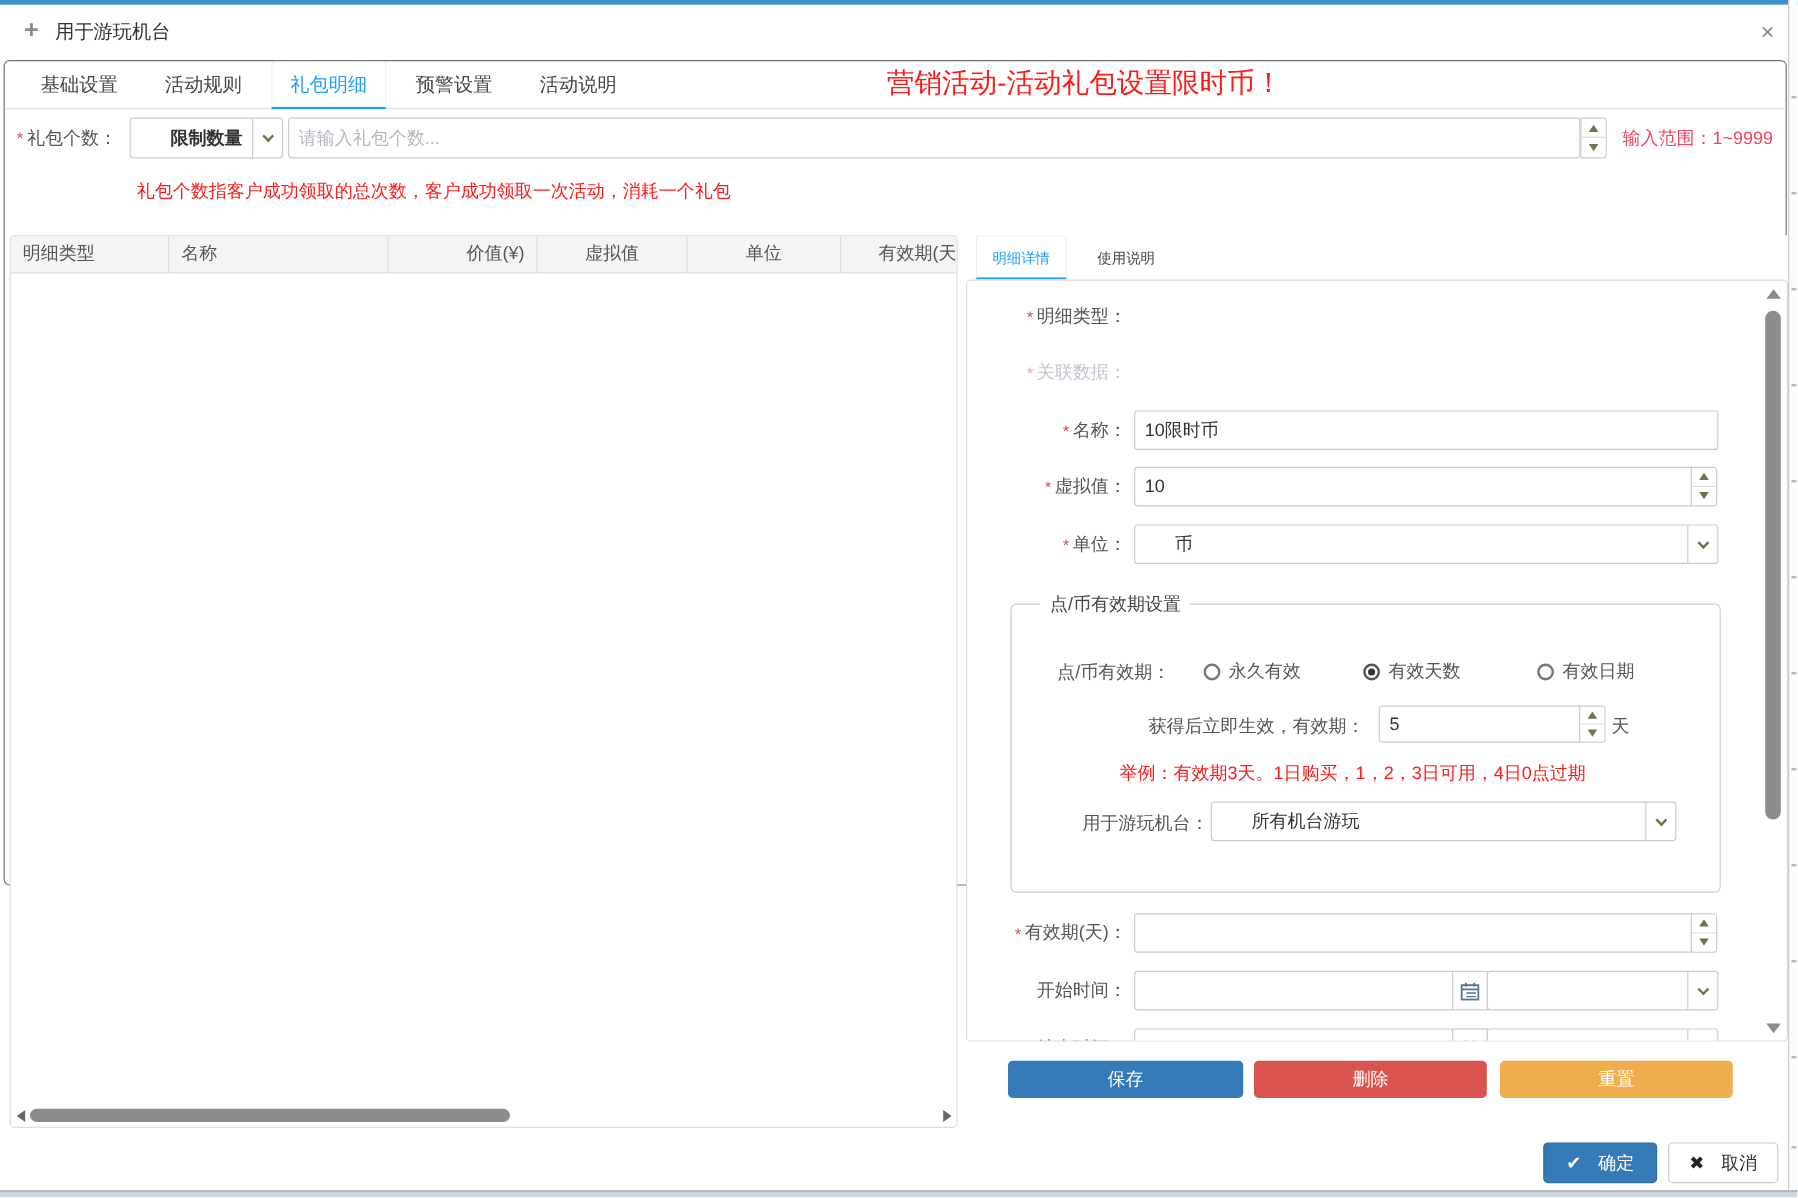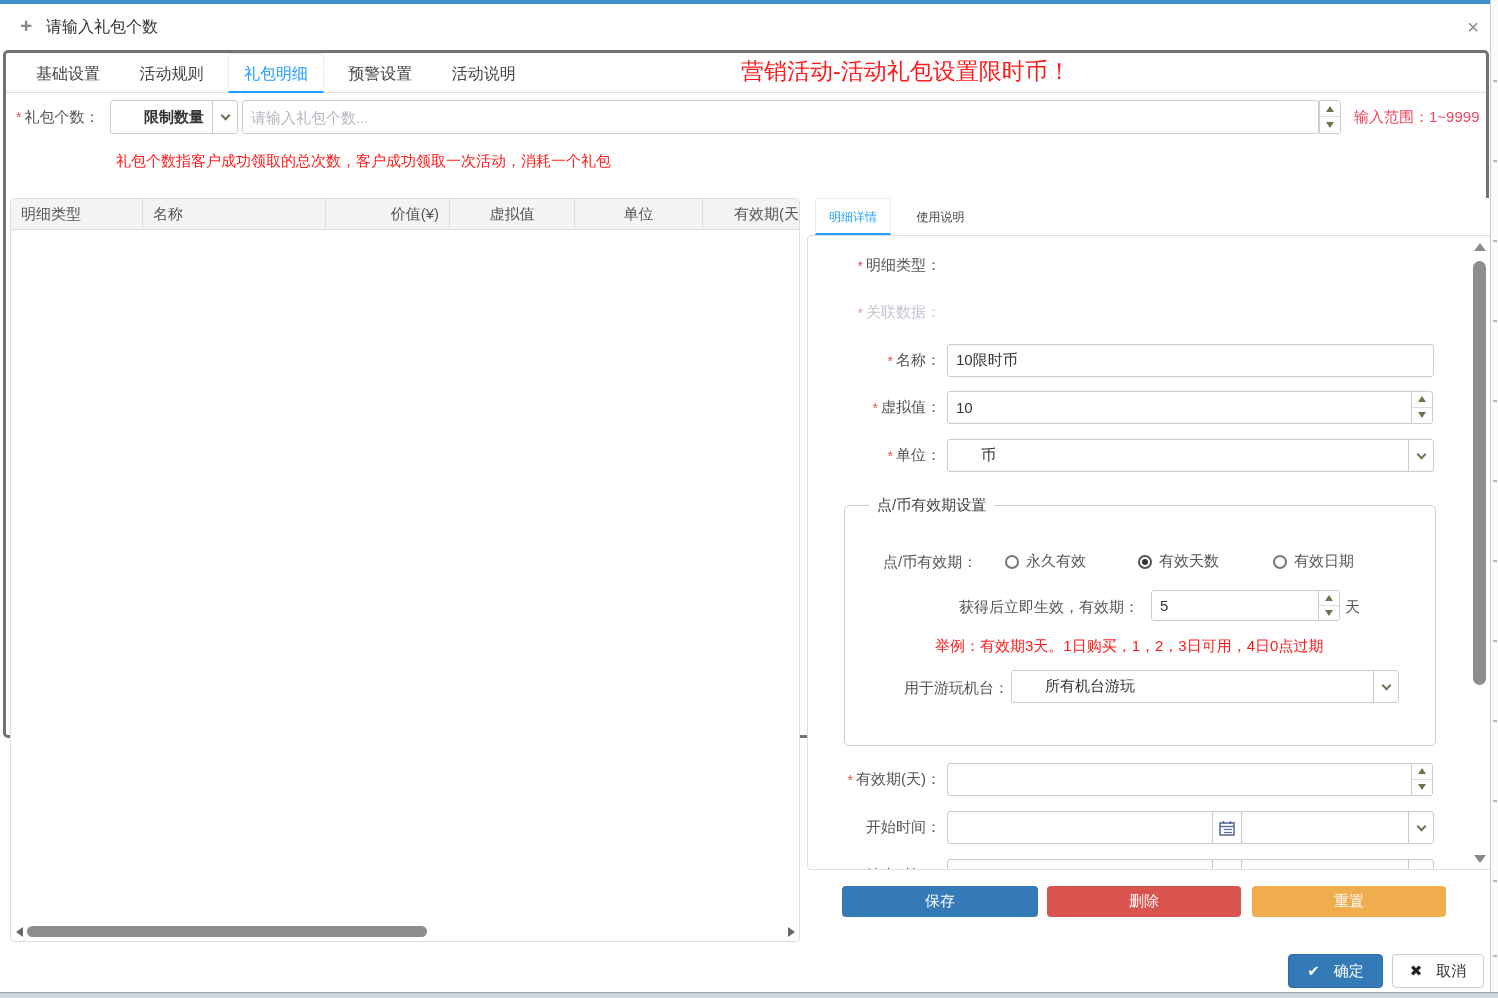--- a/index.html
+++ b/index.html
@@ -10,21 +10,21 @@
   .top-accent { position:absolute; left:0; top:0; width:1498px; height:4px; background:#3e8ec7; }
 
   
   .titlebar { position:absolute; left:0; top:4px; width:1490px; height:46px; background:#fff; }
   .plus-ic { position:absolute; left:20px; top:10px; font-size:21px; font-weight:bold; color:#8a8a8a; }
   .dlg-title { position:absolute; left:46px; top:13px; font-size:16px; color:#333; }
   .close-btn { position:absolute; left:1460px; top:10px; width:26px; height:26px; font-size:20px; color:#888;
                text-align:center; line-height:26px; cursor:pointer; }
 
   
-  .main { position:absolute; left:3px; top:50px; width:1486px; height:688px; border:3px solid #737373;
+  .main { position:absolute; left:3px; top:50px; width:1486px; height:688px; border:1px solid #737373;
           border-radius:5px; background:#fff; }
 
   
   .tabbar { position:absolute; left:0; top:0; width:100%; height:40px; border-bottom:1px solid #ddd; }
   .tab { position:relative; display:inline-block; height:40px; line-height:39px; padding:0 15px; margin-left:5px;
          font-size:16px; color:#444; cursor:pointer; }
   .tab.first { margin-left:15px; }
   .tab.active { color:#1e9fff; border:1px solid #eee; border-bottom:2px solid #1e9fff; border-radius:3px 3px 0 0; background:#fff; }
   .notice { position:absolute; left:735px; top:3px; font-size:23px; color:#ff1a1a; white-space:nowrap; }
 
@@ -123,21 +123,21 @@
 </style>
 </head>
 <body>
 
 <div id="root">
 
   <div class="top-accent"></div>
 
   <div class="titlebar">
     <span class="plus-ic">+</span>
-    <span class="dlg-title">请输入礼包个数</span>
+    <span class="dlg-title">用于游玩机台</span>
     <span class="close-btn">×</span>
   </div>
 
   <div class="main">
 
     <div class="tabbar">
       <span class="tab first">基础设置</span>
       <span class="tab">活动规则</span>
       <span class="tab active">礼包明细</span>
       <span class="tab">预警设置</span>
@@ -256,21 +256,21 @@
           <div style="position:absolute; left:0; top:37px; width:100%; height:20px;">
             <span class="lbl" style="position:absolute; left:38px; top:1px;">点/币有效期：</span>
             <span class="radio" style="position:absolute; left:160px; top:0;">
               <span class="rdot"></span>
               <span class="rlbl">永久有效</span>
             </span>
             <span class="radio checked" style="position:absolute; left:293px; top:0;">
               <span class="rdot"></span>
               <span class="rlbl">有效天数</span>
             </span>
-            <span class="radio" style="position:absolute; left:428px; top:0;">
+            <span class="radio" style="position:absolute; left:438px; top:0;">
               <span class="rdot"></span>
               <span class="rlbl">有效日期</span>
             </span>
           </div>
 
           <div style="position:absolute; left:0; top:75px; width:100%; height:32px;">
             <span class="lbl" style="position:absolute; right:296px; top:8px;">获得后立即生效，有效期：</span>
             <input class="inp" style="position: absolute; left: 306px; top: 0px; width: 168px; height: 31px; border-radius: 3px 0px 0px 3px;" value="5">
             <div class="stepper" style="left:473px; top:0; height:31px;">
               <span class="sbtn up">

